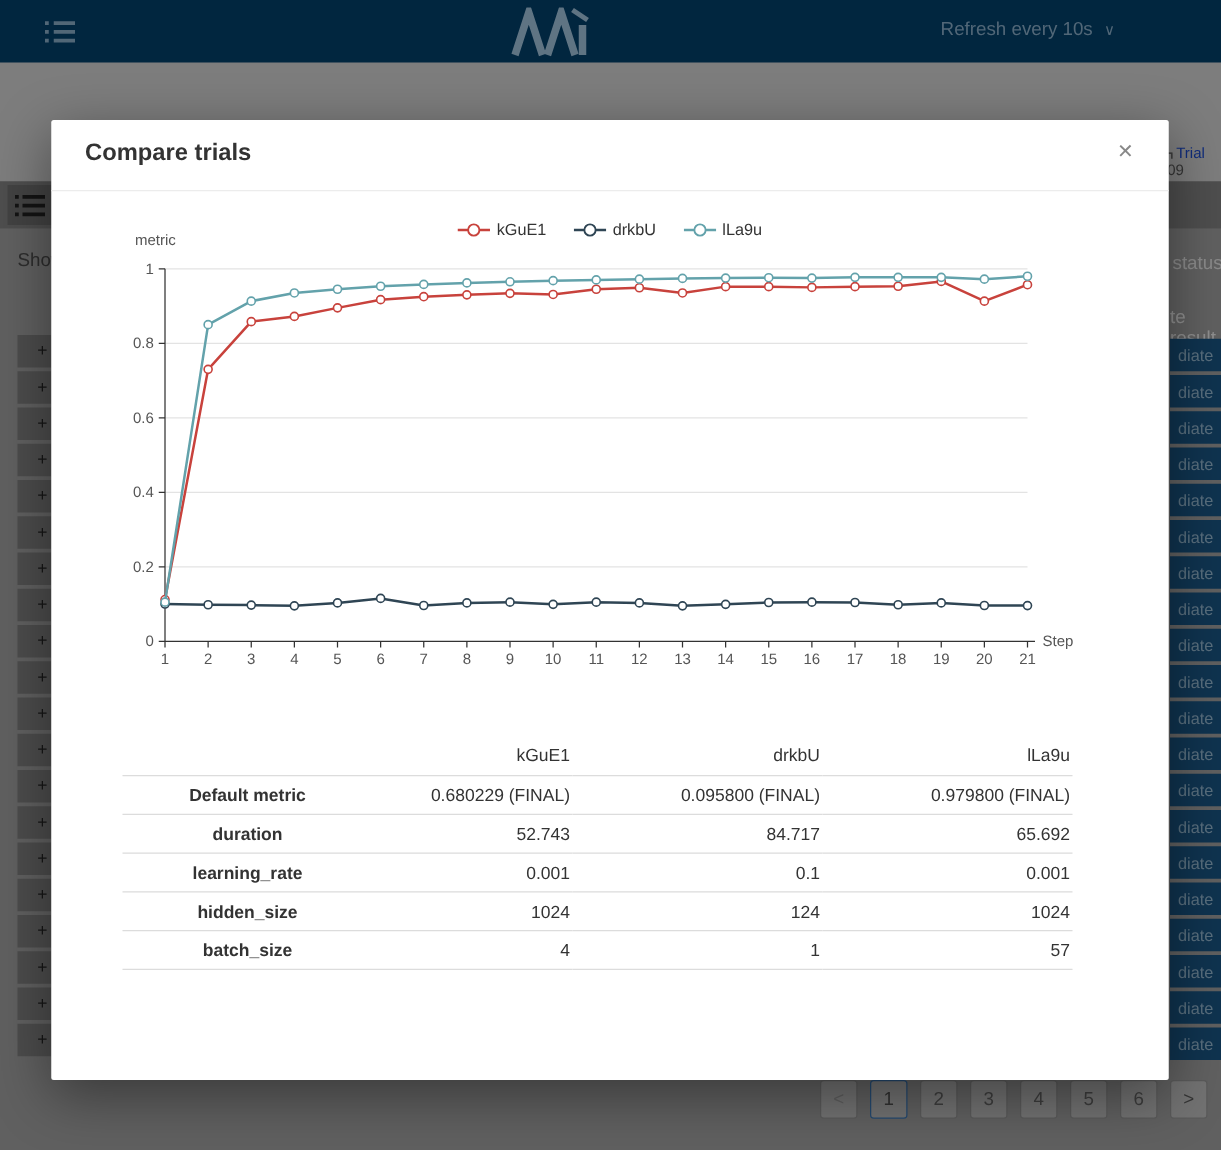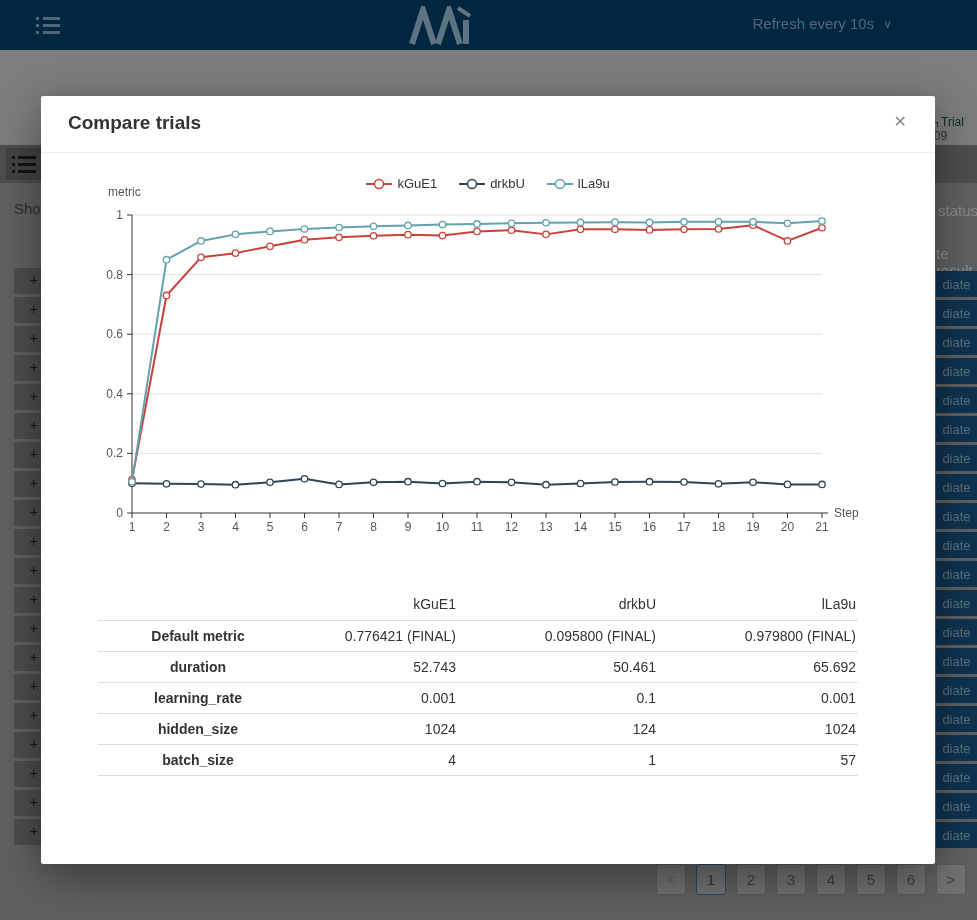--- a/index.html
+++ b/index.html
@@ -16,21 +16,21 @@
   .nav-menu .r b { flex:1; height:3px; background:#8fb5d2; margin-left:4px; display:block; }
   .logo { position:absolute; left:408px; top:6px; }
   .refresh { position:absolute; right:85px; top:15px; color:#8fb5d2; font-size:15px; display:flex; gap:9px; align-items:center; cursor:pointer; }
   .refresh .chev { font-size:12px; }
 
   
   .mini-chart { position:absolute; left:0; top:50px; width:977px; height:45px; }
   .mini-axis-line { position:absolute; left:72px; top:72px; width:866px; height:1px; background:#4c4c4c; }
   .mini-axis-stub { position:absolute; left:72px; top:56px; width:1px; height:16px; background:#4c4c4c; }
   .mini-zero { position:absolute; left:42px; top:64px; width:24px; text-align:right; font-size:12px; color:#5d5d5d; }
-  .mini-title { position:absolute; left:941px; top:65px; font-size:12px; color:#14532d; }
+  .mini-title { position:absolute; left:941px; top:65px; font-size:12px; color:#1d4ed8; }
   .mini-lbl { position:absolute; top:79px; width:30px; margin-left:-15px; text-align:center; font-size:12px; color:#5d5d5d; }
   .mini-tick { position:absolute; top:73px; width:1px; height:4px; background:#4c4c4c; }
 
   .back-panel { position:absolute; left:0; top:183px; width:977px; height:737px; background:#a9a9a9; }
   .toolbar-strip { position:absolute; left:0; top:145px; width:977px; height:38px; background:#8a8a8a; }
   .tool-icon { position:absolute; left:6px; top:3px; width:36px; height:32px; background:#757575; display:flex; flex-direction:column; justify-content:center; gap:4px; padding:0 6px; cursor:pointer; }
   .tool-icon .r { display:flex; align-items:center; height:3px; }
   .tool-icon .r i { width:3px; height:3px; background:#222; display:block; }
   .tool-icon .r b { flex:1; height:3px; background:#222; margin-left:3px; display:block; }
   .show-lbl { position:absolute; left:14px; top:200px; font-size:15px; color:#4f4f4f; }
@@ -414,28 +414,28 @@
         <tr>
           <th></th>
           <th>kGuE1</th>
           <th>drkbU</th>
           <th>lLa9u</th>
         </tr>
       </thead>
     <tbody>
         <tr>
           <th>Default metric</th>
-          <td>0.776421 (FINAL)</td>
+          <td>0.680229 (FINAL)</td>
           <td>0.095800 (FINAL)</td>
           <td>0.979800 (FINAL)</td>
         </tr>
         <tr>
           <th>duration</th>
           <td>52.743</td>
-          <td>50.461</td>
+          <td>84.717</td>
           <td>65.692</td>
         </tr>
         <tr>
           <th>learning_rate</th>
           <td>0.001</td>
           <td>0.1</td>
           <td>0.001</td>
         </tr>
         <tr>
           <th>hidden_size</th>

